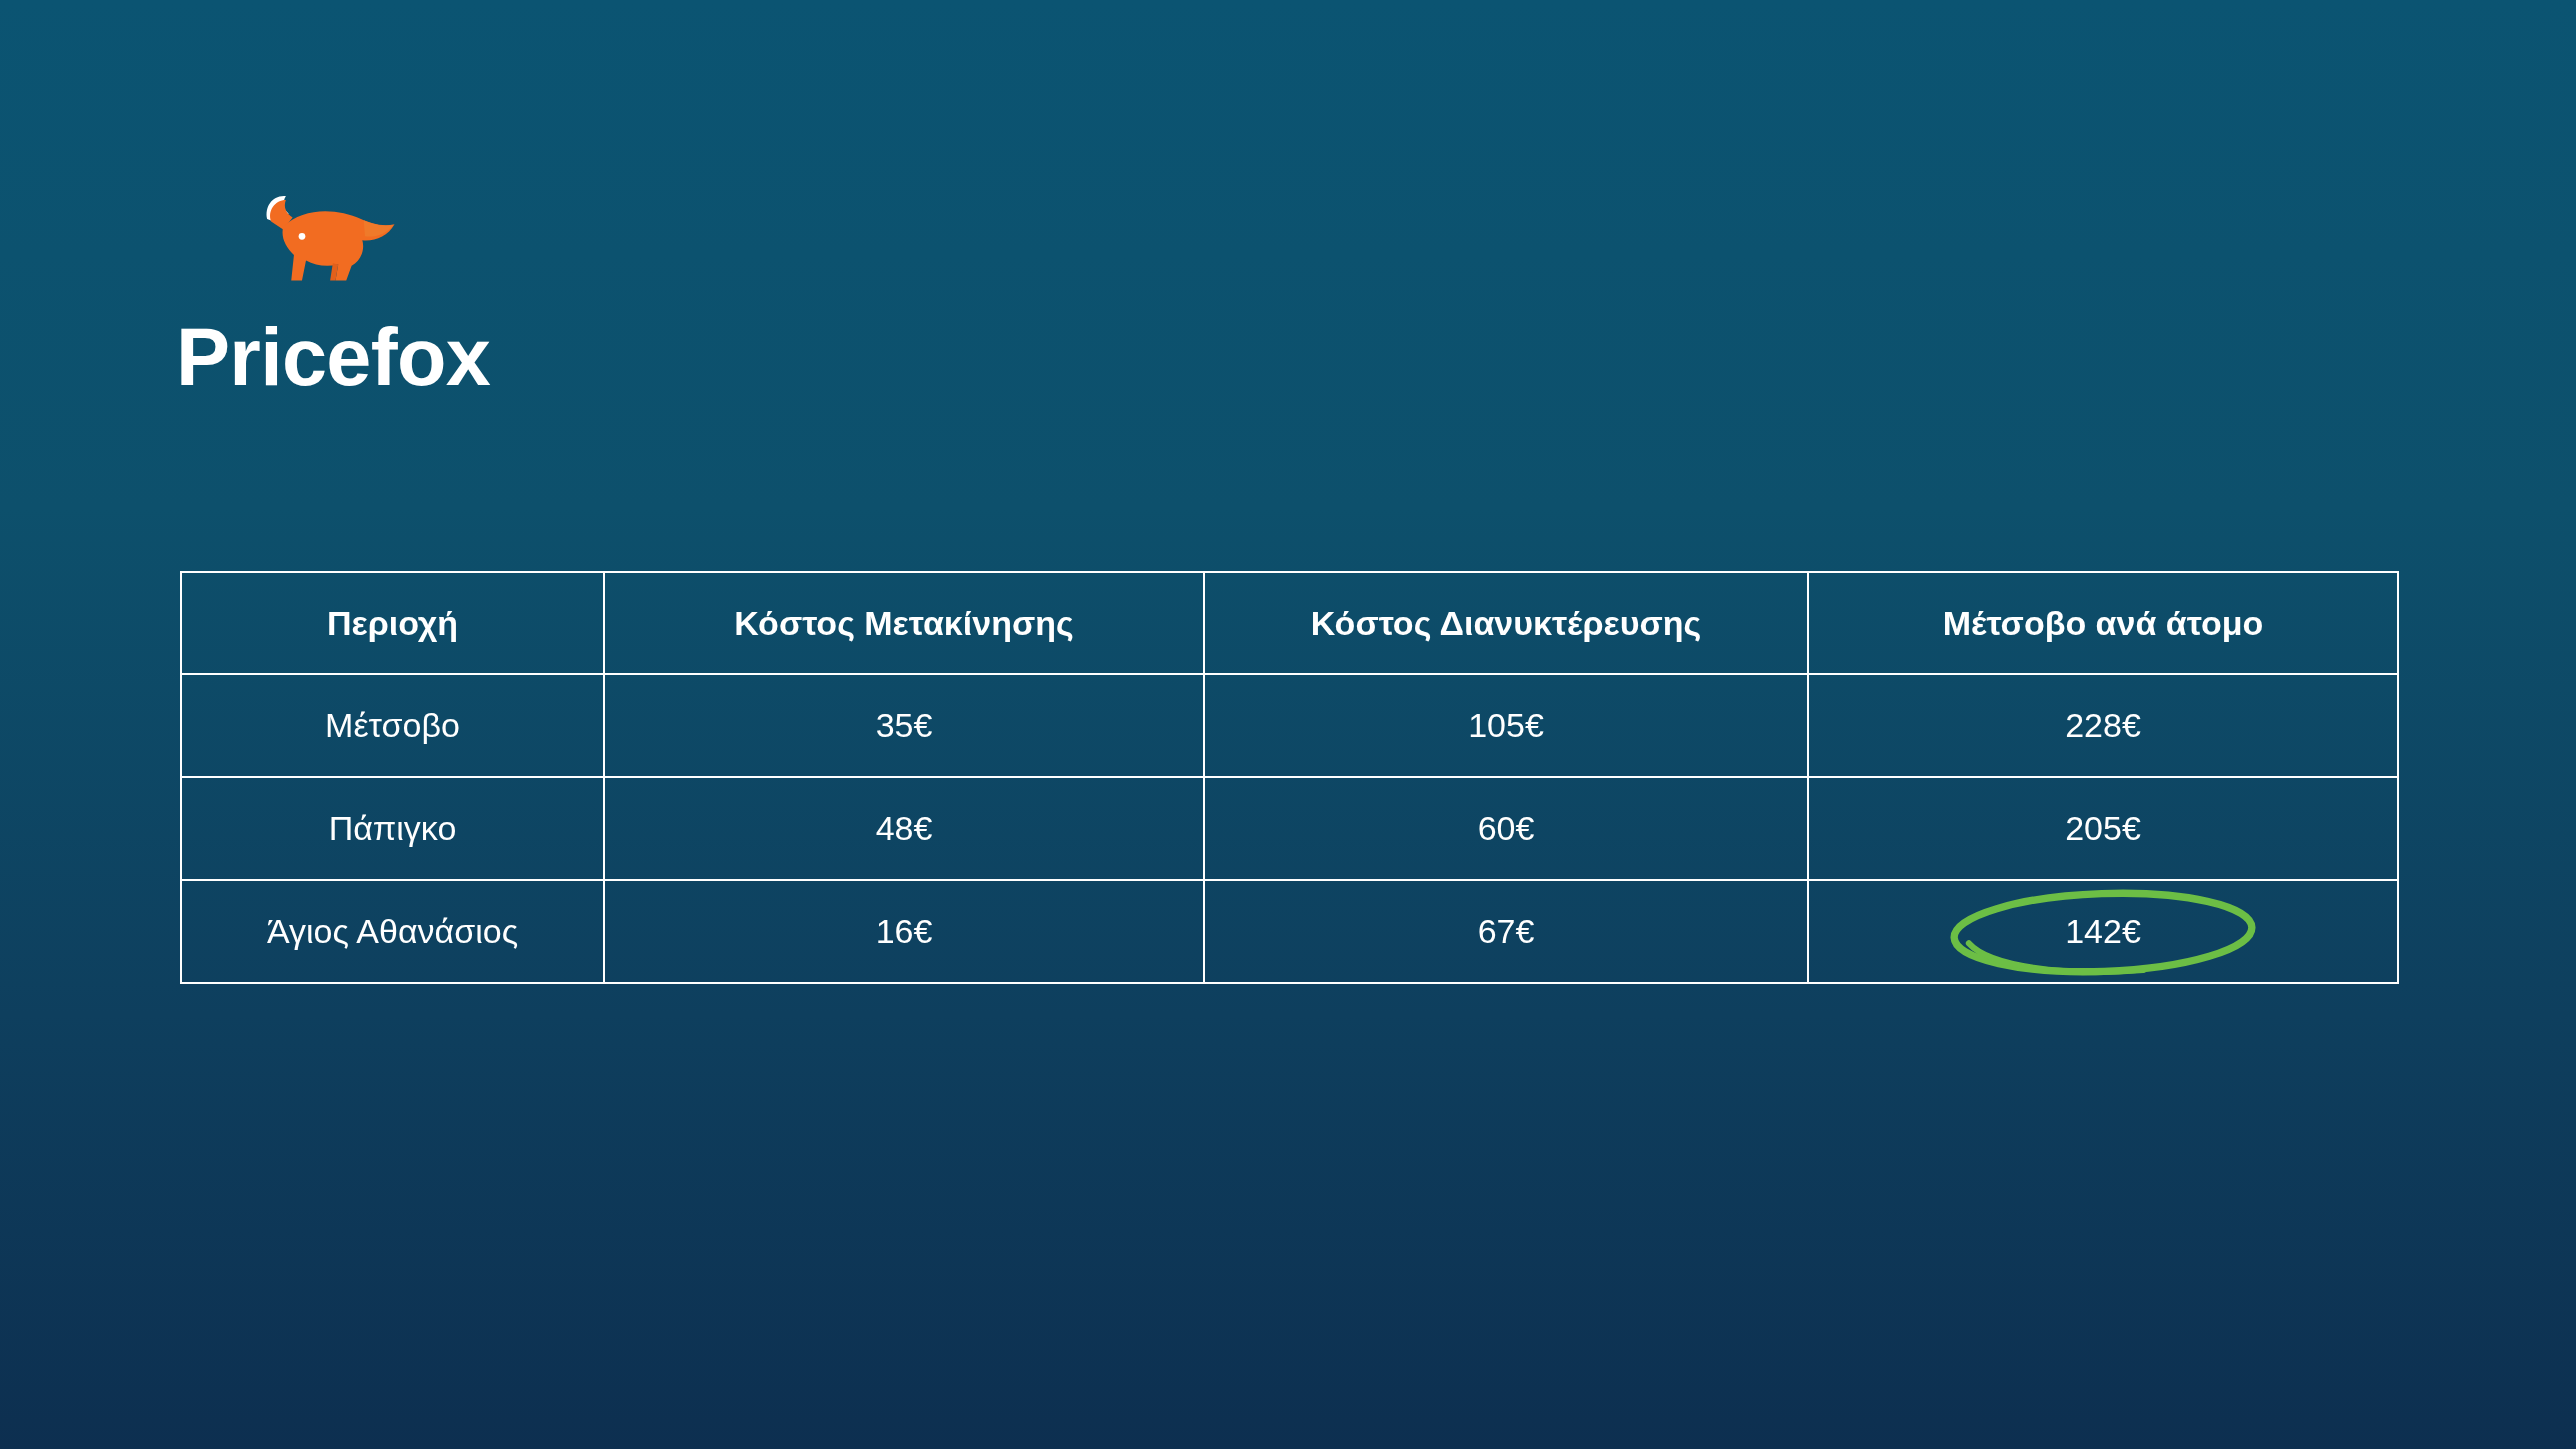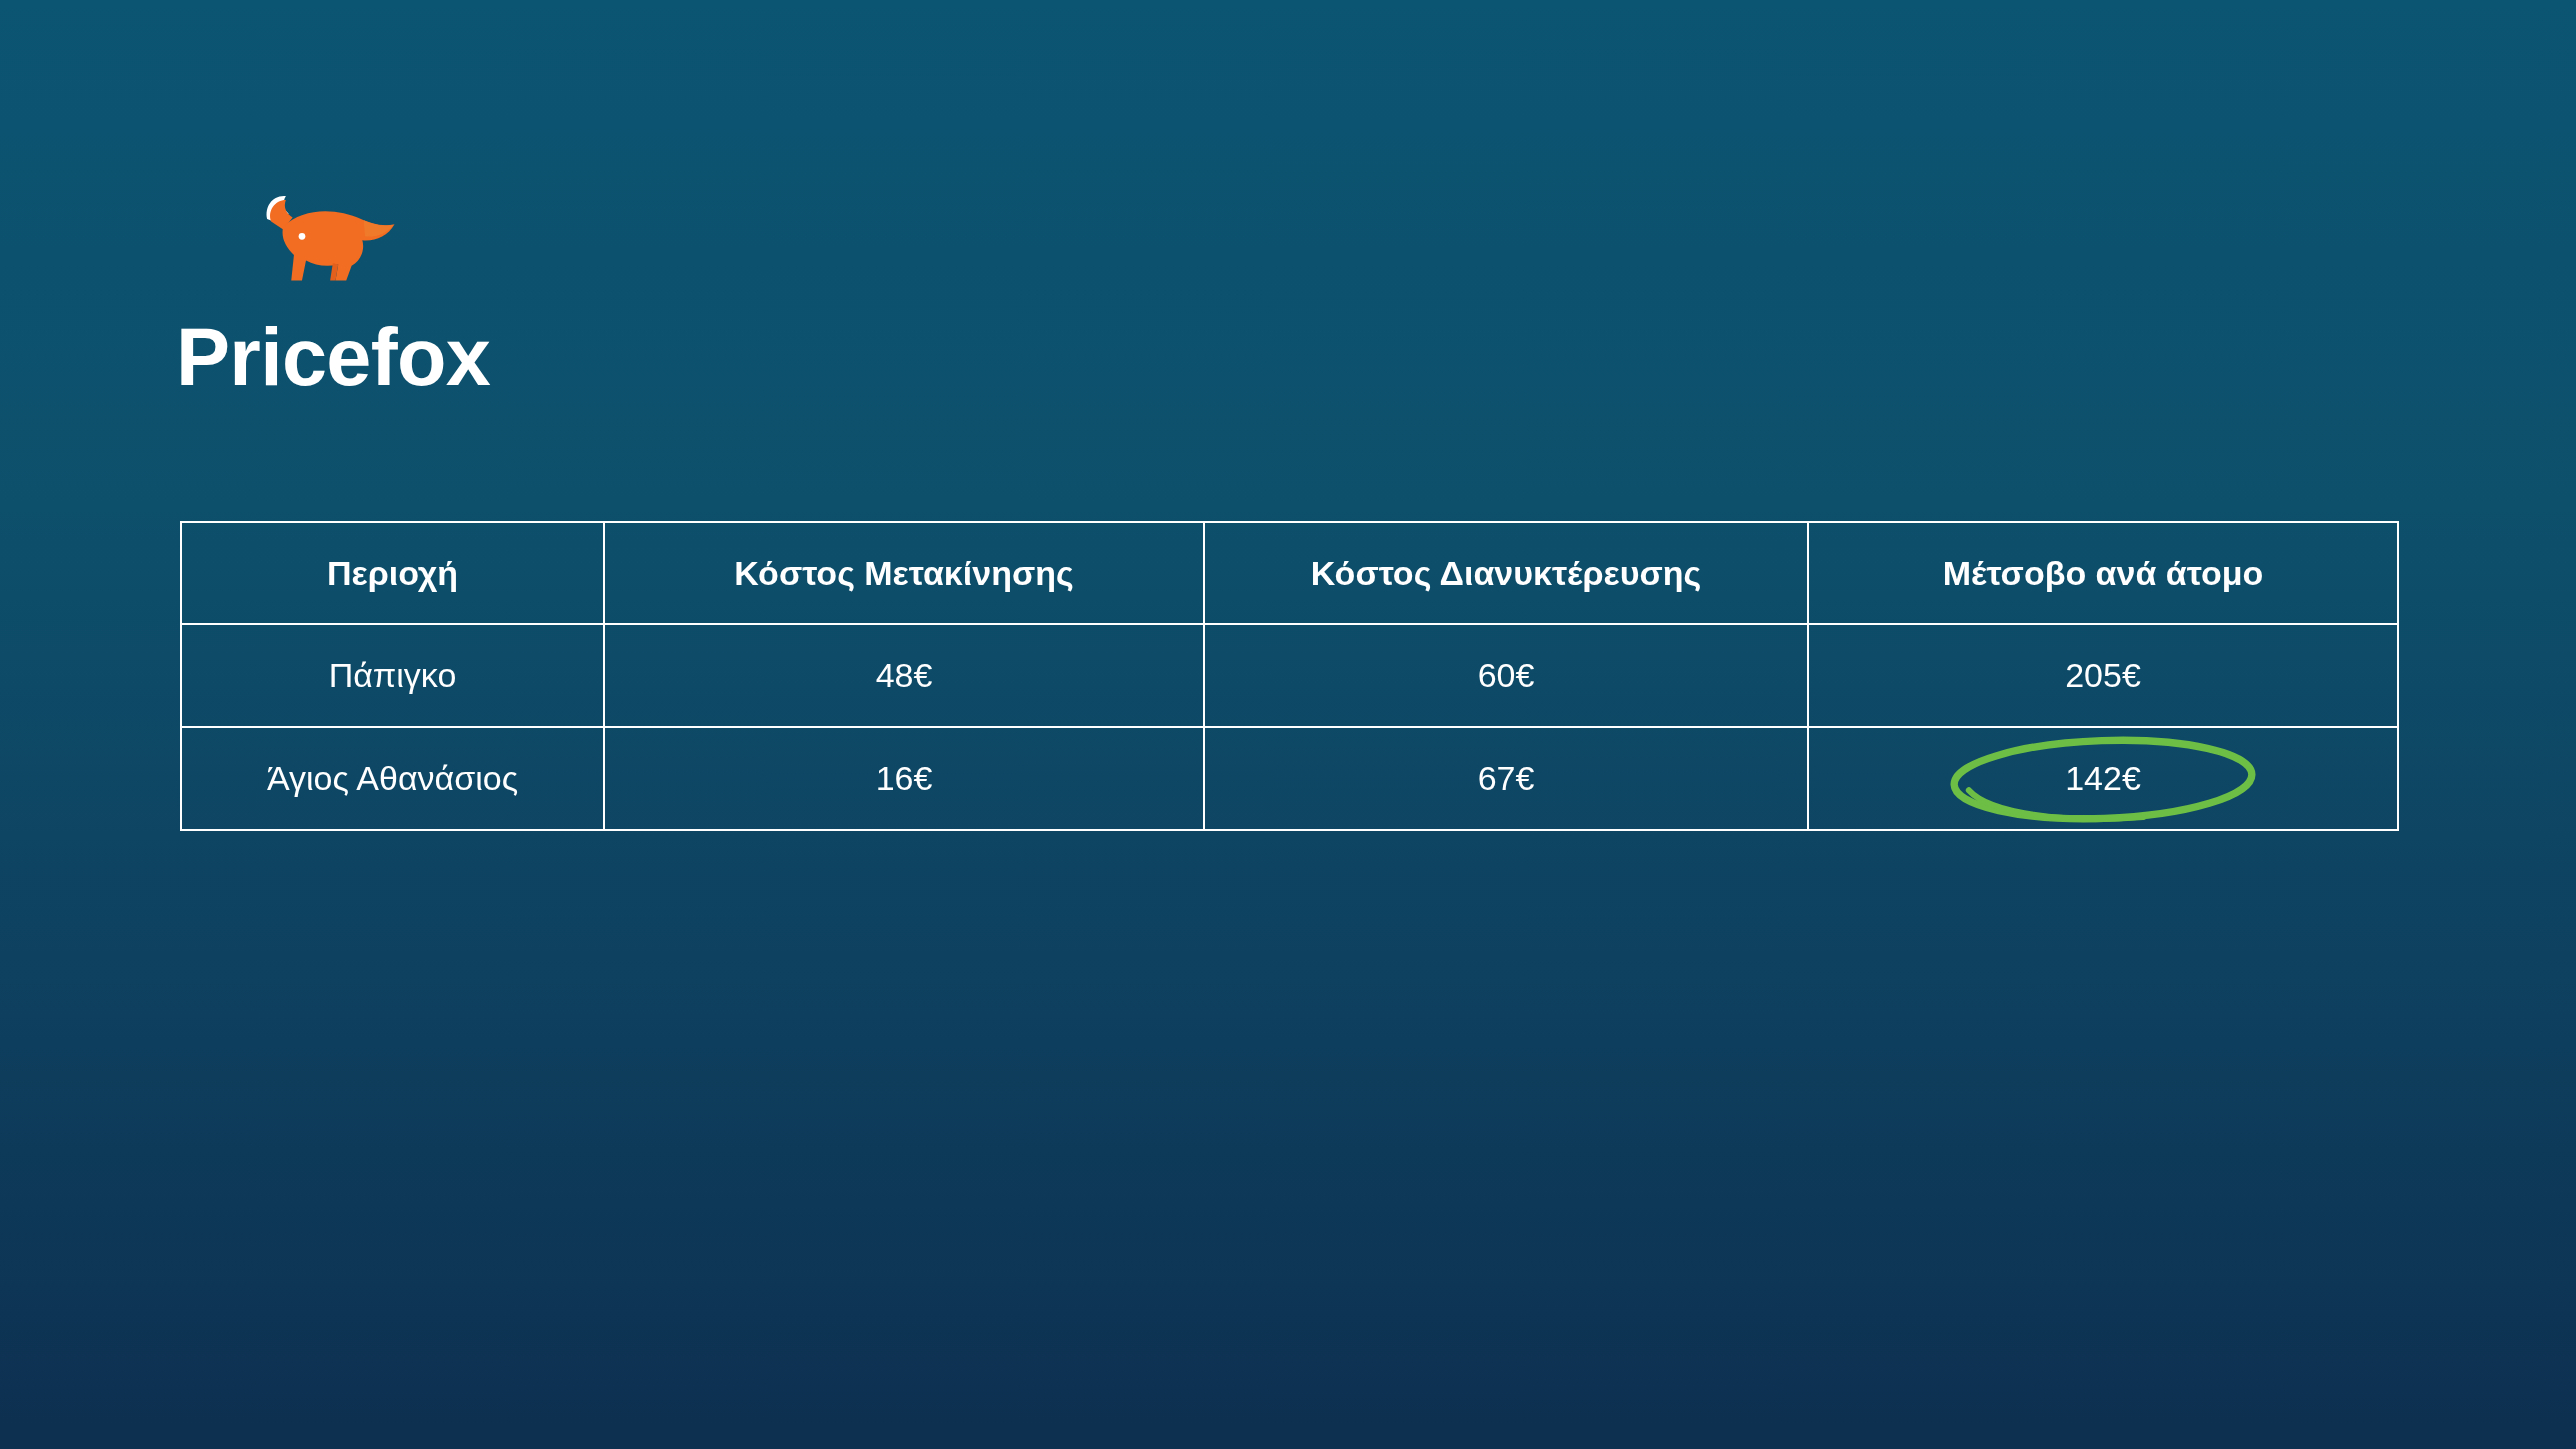--- a/index.html
+++ b/index.html
@@ -55,21 +55,21 @@
     font-size: 70px;
     font-weight: bold;
     letter-spacing: 0px;
     white-space: nowrap;
   }
 
   
   .table-wrap {
     position: absolute;
     left: 180px;
-    top: 521px;
+    top: 571px;
     width: 2217px;
   }
   table.cost-table {
     border-collapse: collapse;
     width: 100%;
     table-layout: fixed;
   }
   table.cost-table th,
   table.cost-table td {
     border: 2px solid #ffffff;
@@ -149,20 +149,26 @@
       <thead>
         <tr>
           <th>Περιοχή</th>
           <th>Κόστος Μετακίνησης</th>
           <th>Κόστος Διανυκτέρευσης</th>
           <th>Μέτσοβο ανά άτομο</th>
         </tr>
       </thead>
       <tbody>
         <tr>
+          <td>Μέτσοβο</td>
+          <td>35€</td>
+          <td>105€</td>
+          <td>228€</td>
+        </tr>
+        <tr>
           <td>Πάπιγκο</td>
           <td>48€</td>
           <td>60€</td>
           <td>205€</td>
         </tr>
         <tr>
           <td>Άγιος Αθανάσιος</td>
           <td>16€</td>
           <td>67€</td>
           <td class="highlight-cell">

